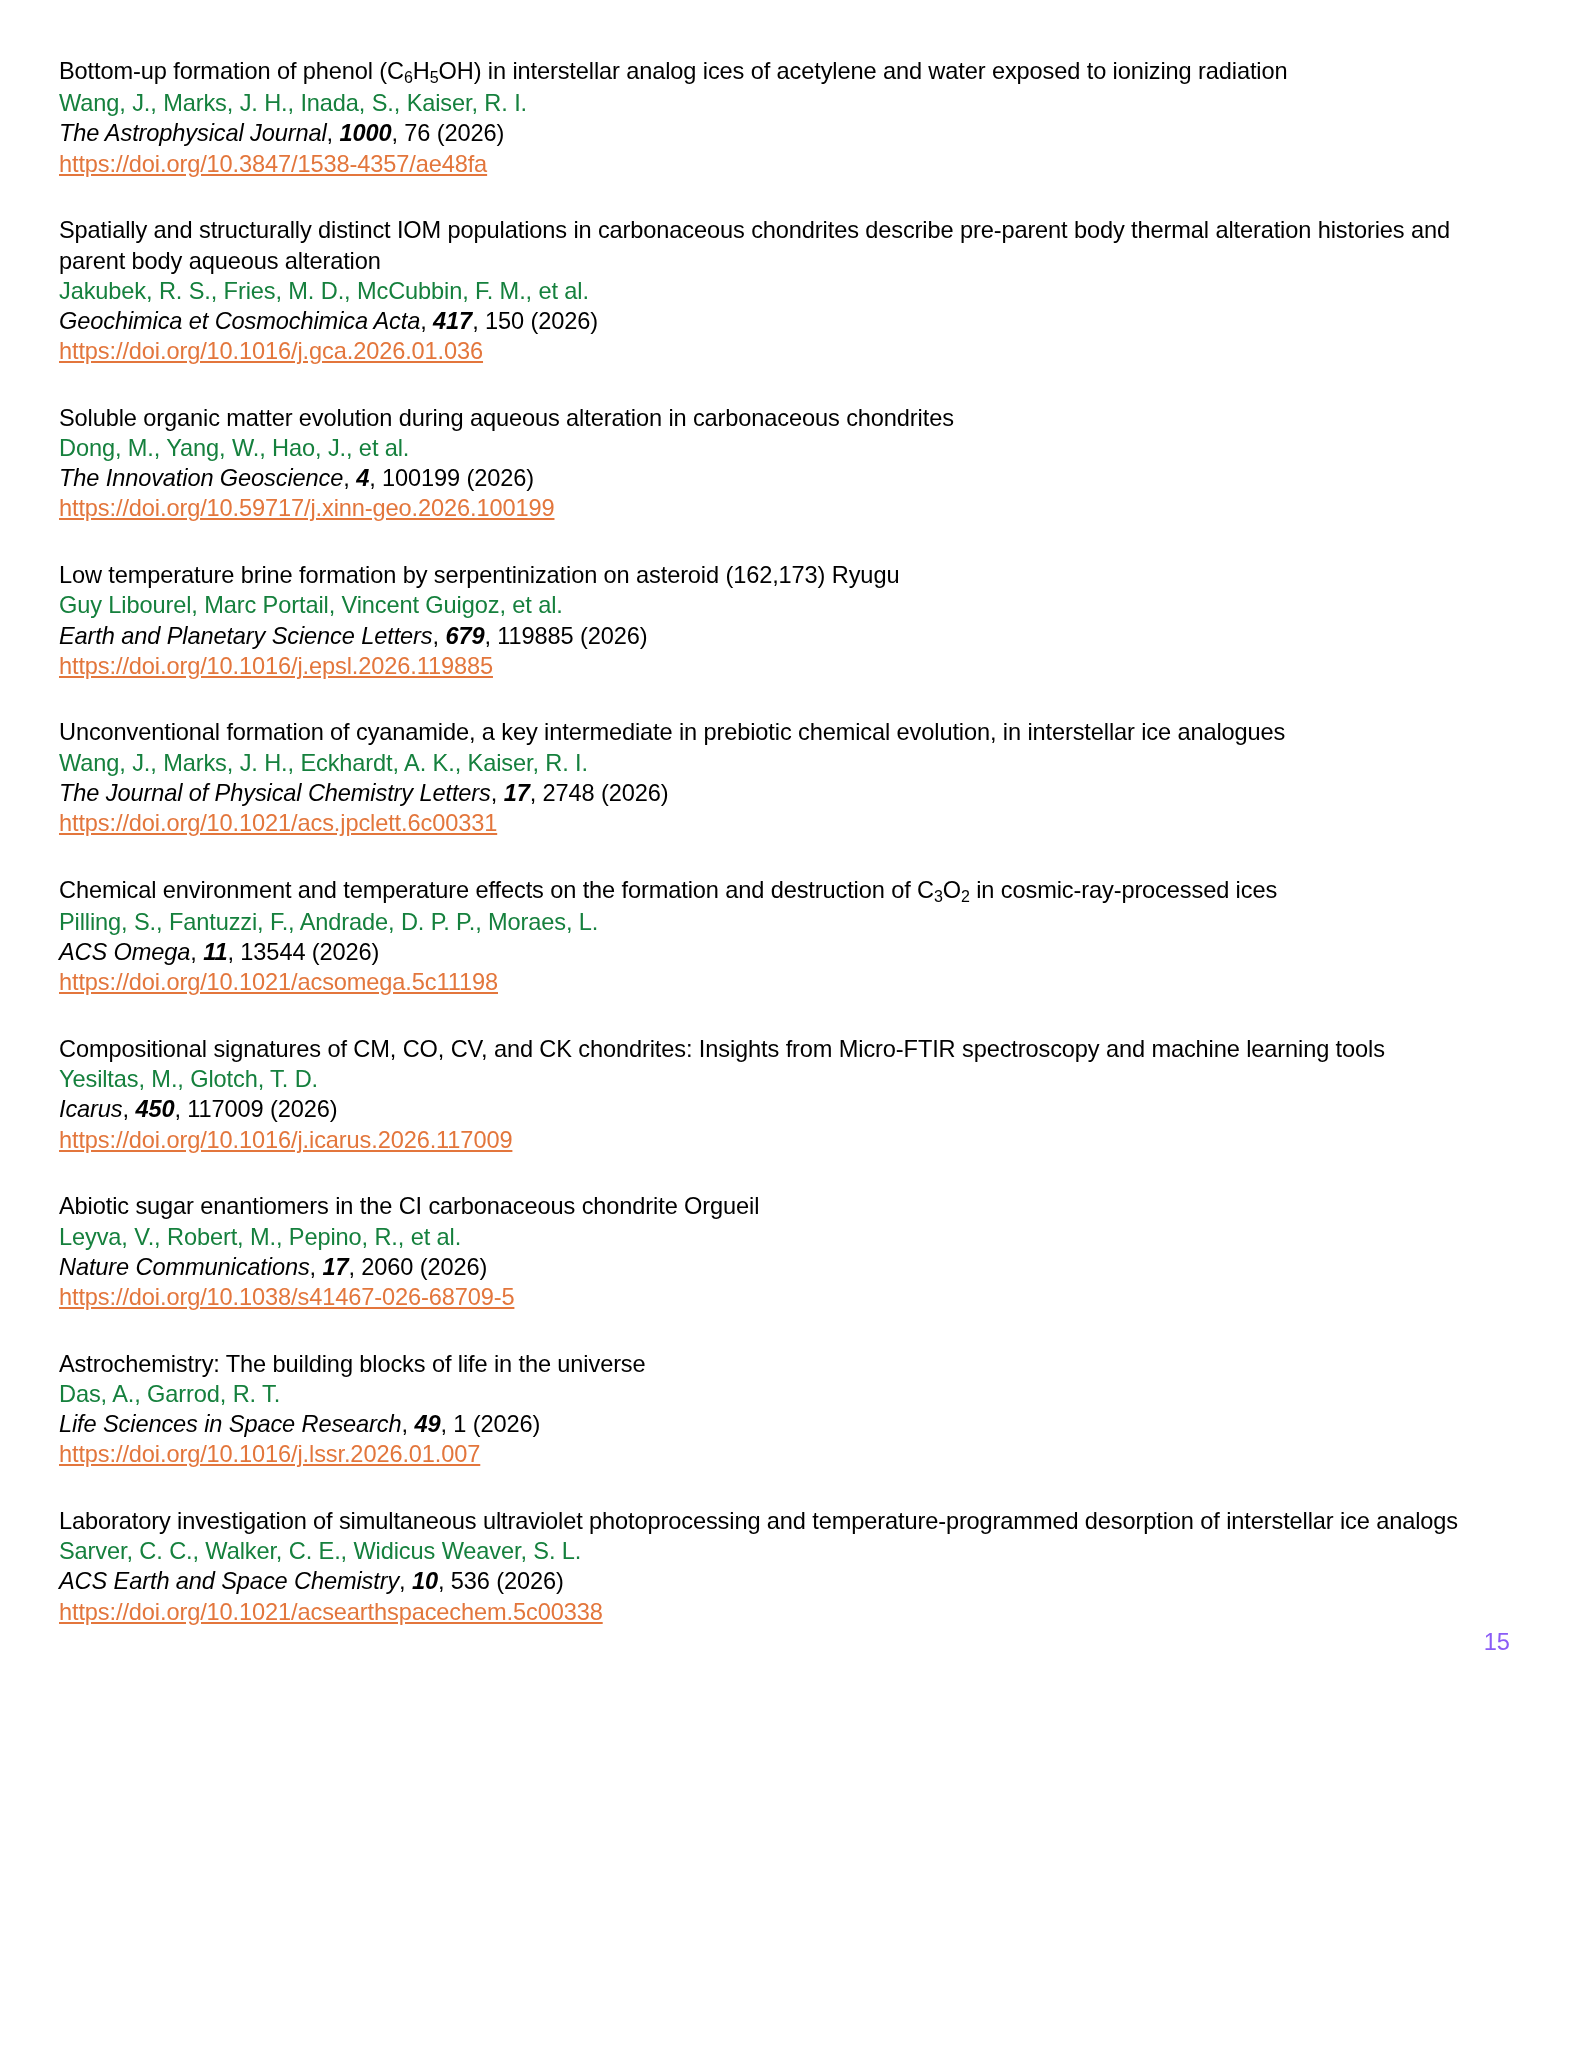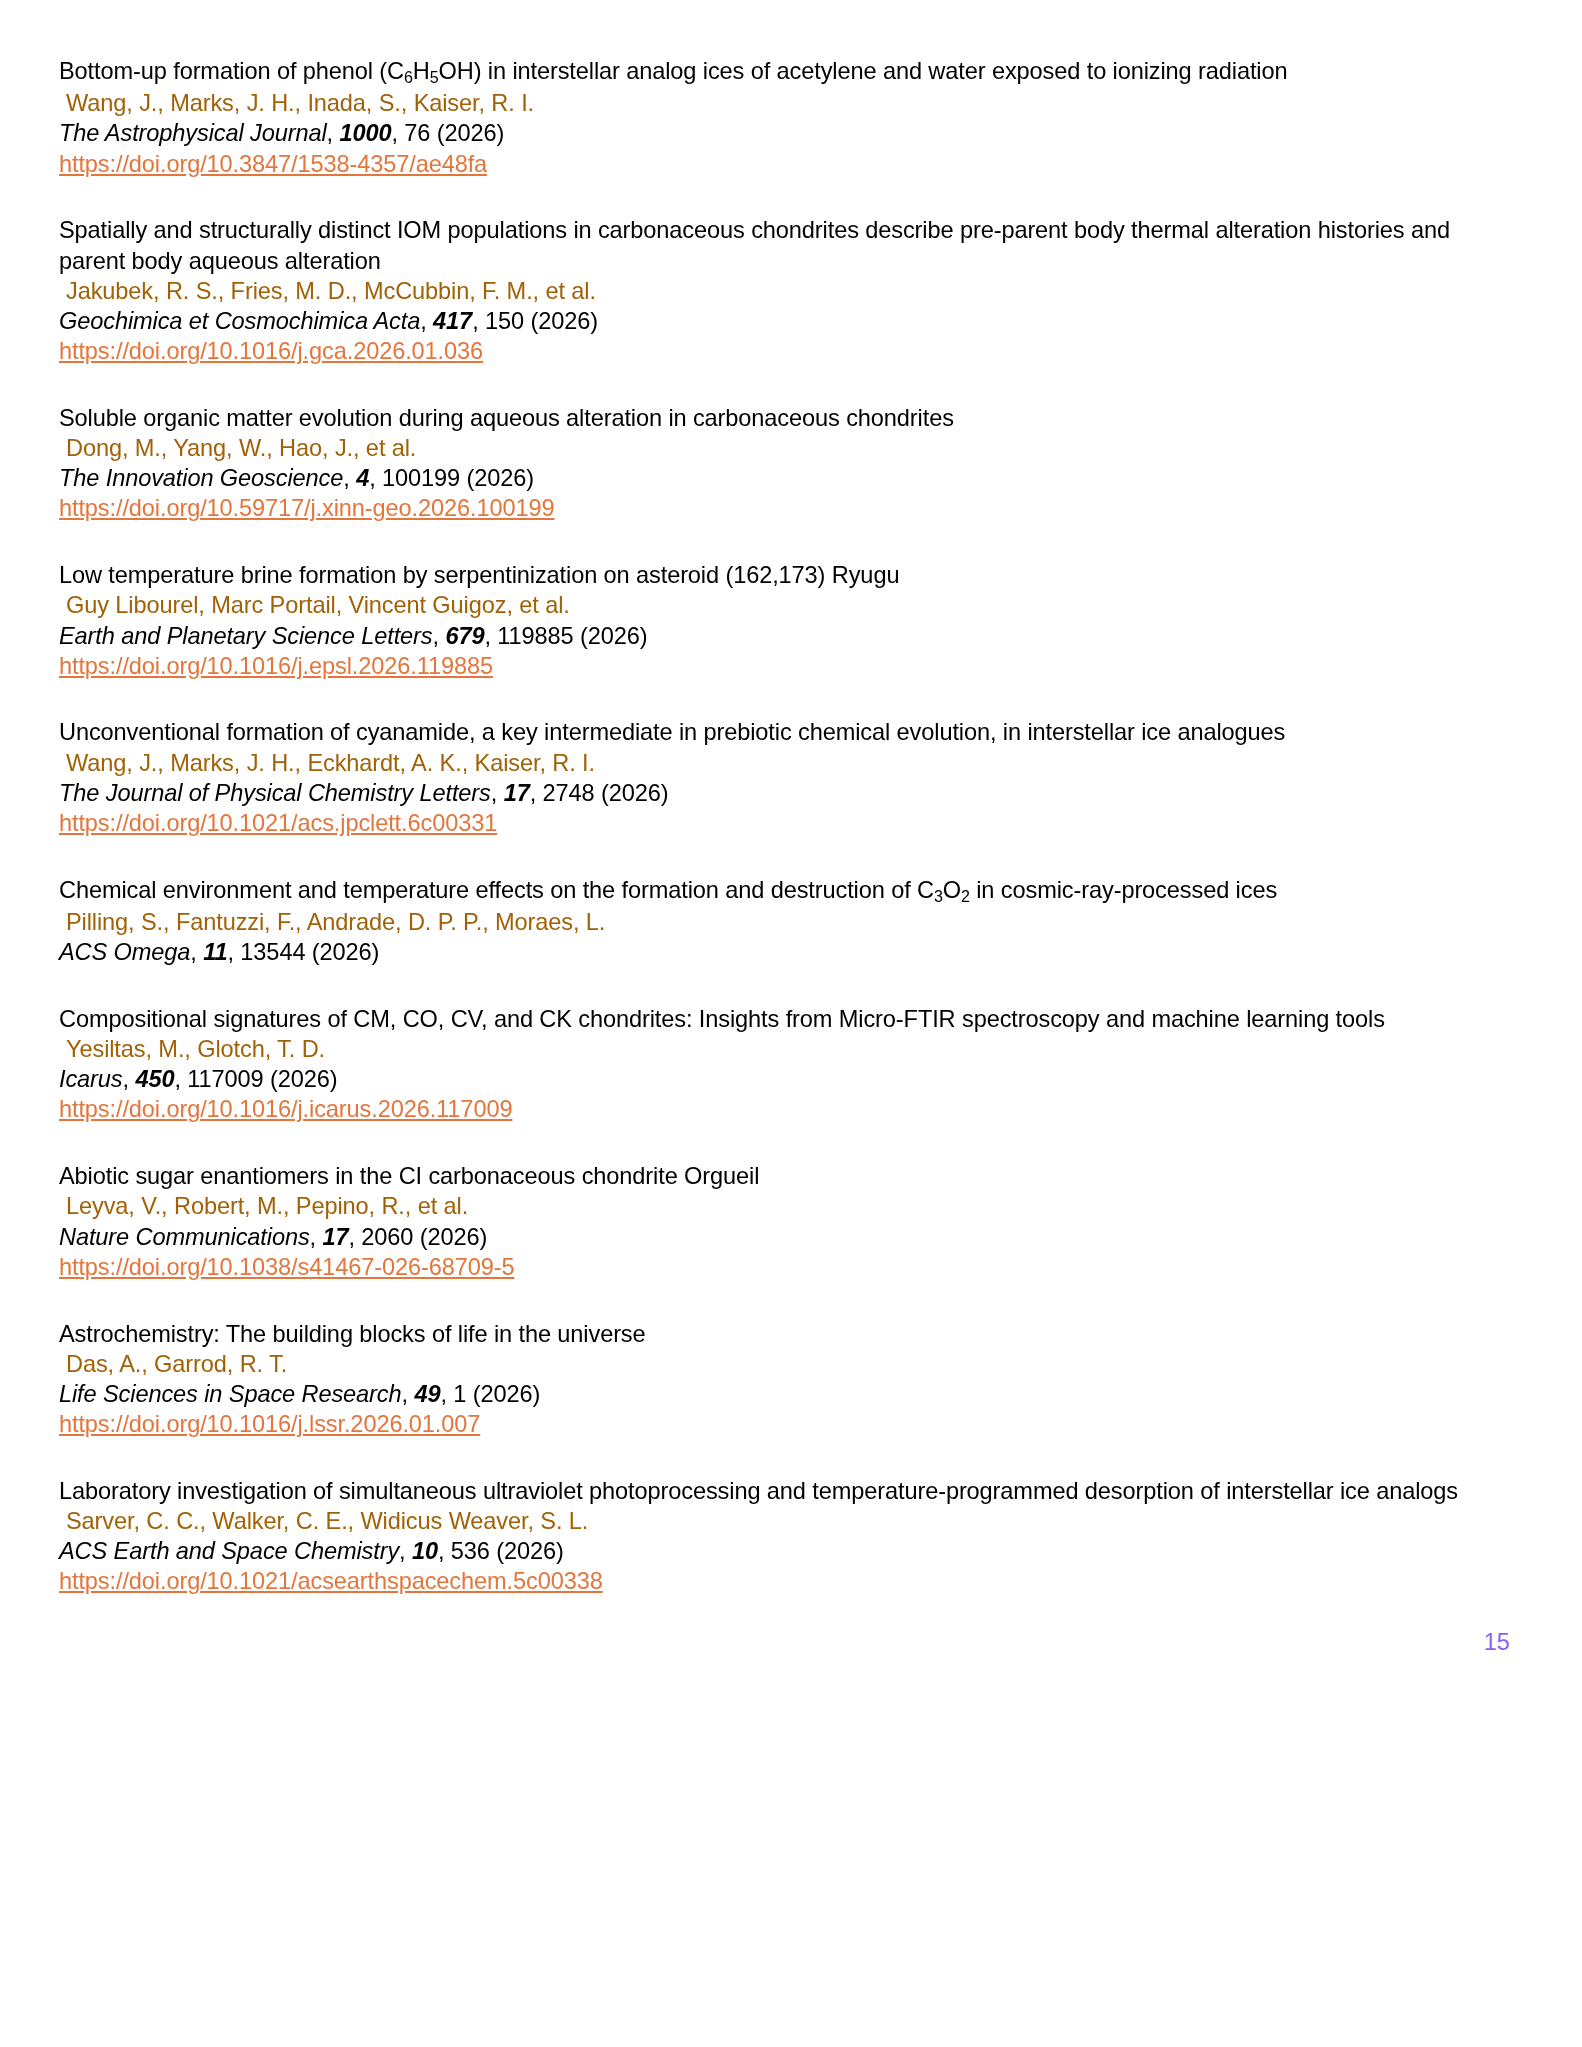--- a/index.html
+++ b/index.html
@@ -33,22 +33,21 @@
   .ref:last-of-type {
     margin-bottom: 0;
   }
   .ref-title {
     display: block;
     color: #000000;
     max-width: 1410px;
   }
   .ref-authors {
     display: block;
-    color: #a16207;
-    margin-left: 7px;
+    color: #15803d;
   }
   .ref-journal {
     display: block;
     color: #000000;
   }
   .ref-journal .jname {
     font-style: italic;
   }
   .ref-journal .jvol {
     font-weight: bold;
@@ -119,20 +118,21 @@
       <span class="ref-title">Unconventional formation of cyanamide, a key intermediate in prebiotic chemical evolution, in interstellar ice analogues</span>
       <span class="ref-authors">Wang, J., Marks, J. H., Eckhardt, A. K., Kaiser, R. I.</span>
       <span class="ref-journal"><span class="jname">The Journal of Physical Chemistry Letters</span><span>, </span><span class="jvol">17</span><span>, 2748 (2026)</span></span>
       <span class="ref-doi-line"><a class="ref-doi" href="#">https://doi.org/10.1021/acs.jpclett.6c00331</a></span>
     </div>
 
     <div class="ref">
       <span class="ref-title"><span>Chemical environment and temperature effects on the formation and destruction of C</span><sub>3</sub><span>O</span><sub>2</sub><span> in cosmic-ray-processed ices</span></span>
       <span class="ref-authors">Pilling, S., Fantuzzi, F., Andrade, D. P. P., Moraes, L.</span>
       <span class="ref-journal"><span class="jname">ACS Omega</span><span>, </span><span class="jvol">11</span><span>, 13544 (2026)</span></span>
+      <span class="ref-doi-line"><a class="ref-doi" href="#">https://doi.org/10.1021/acsomega.5c11198</a></span>
     </div>
 
     <div class="ref">
       <span class="ref-title">Compositional signatures of CM, CO, CV, and CK chondrites: Insights from Micro-FTIR spectroscopy and machine learning tools</span>
       <span class="ref-authors">Yesiltas, M., Glotch, T. D.</span>
       <span class="ref-journal"><span class="jname">Icarus</span><span>, </span><span class="jvol">450</span><span>, 117009 (2026)</span></span>
       <span class="ref-doi-line"><a class="ref-doi" href="#">https://doi.org/10.1016/j.icarus.2026.117009</a></span>
     </div>
 
     <div class="ref">

